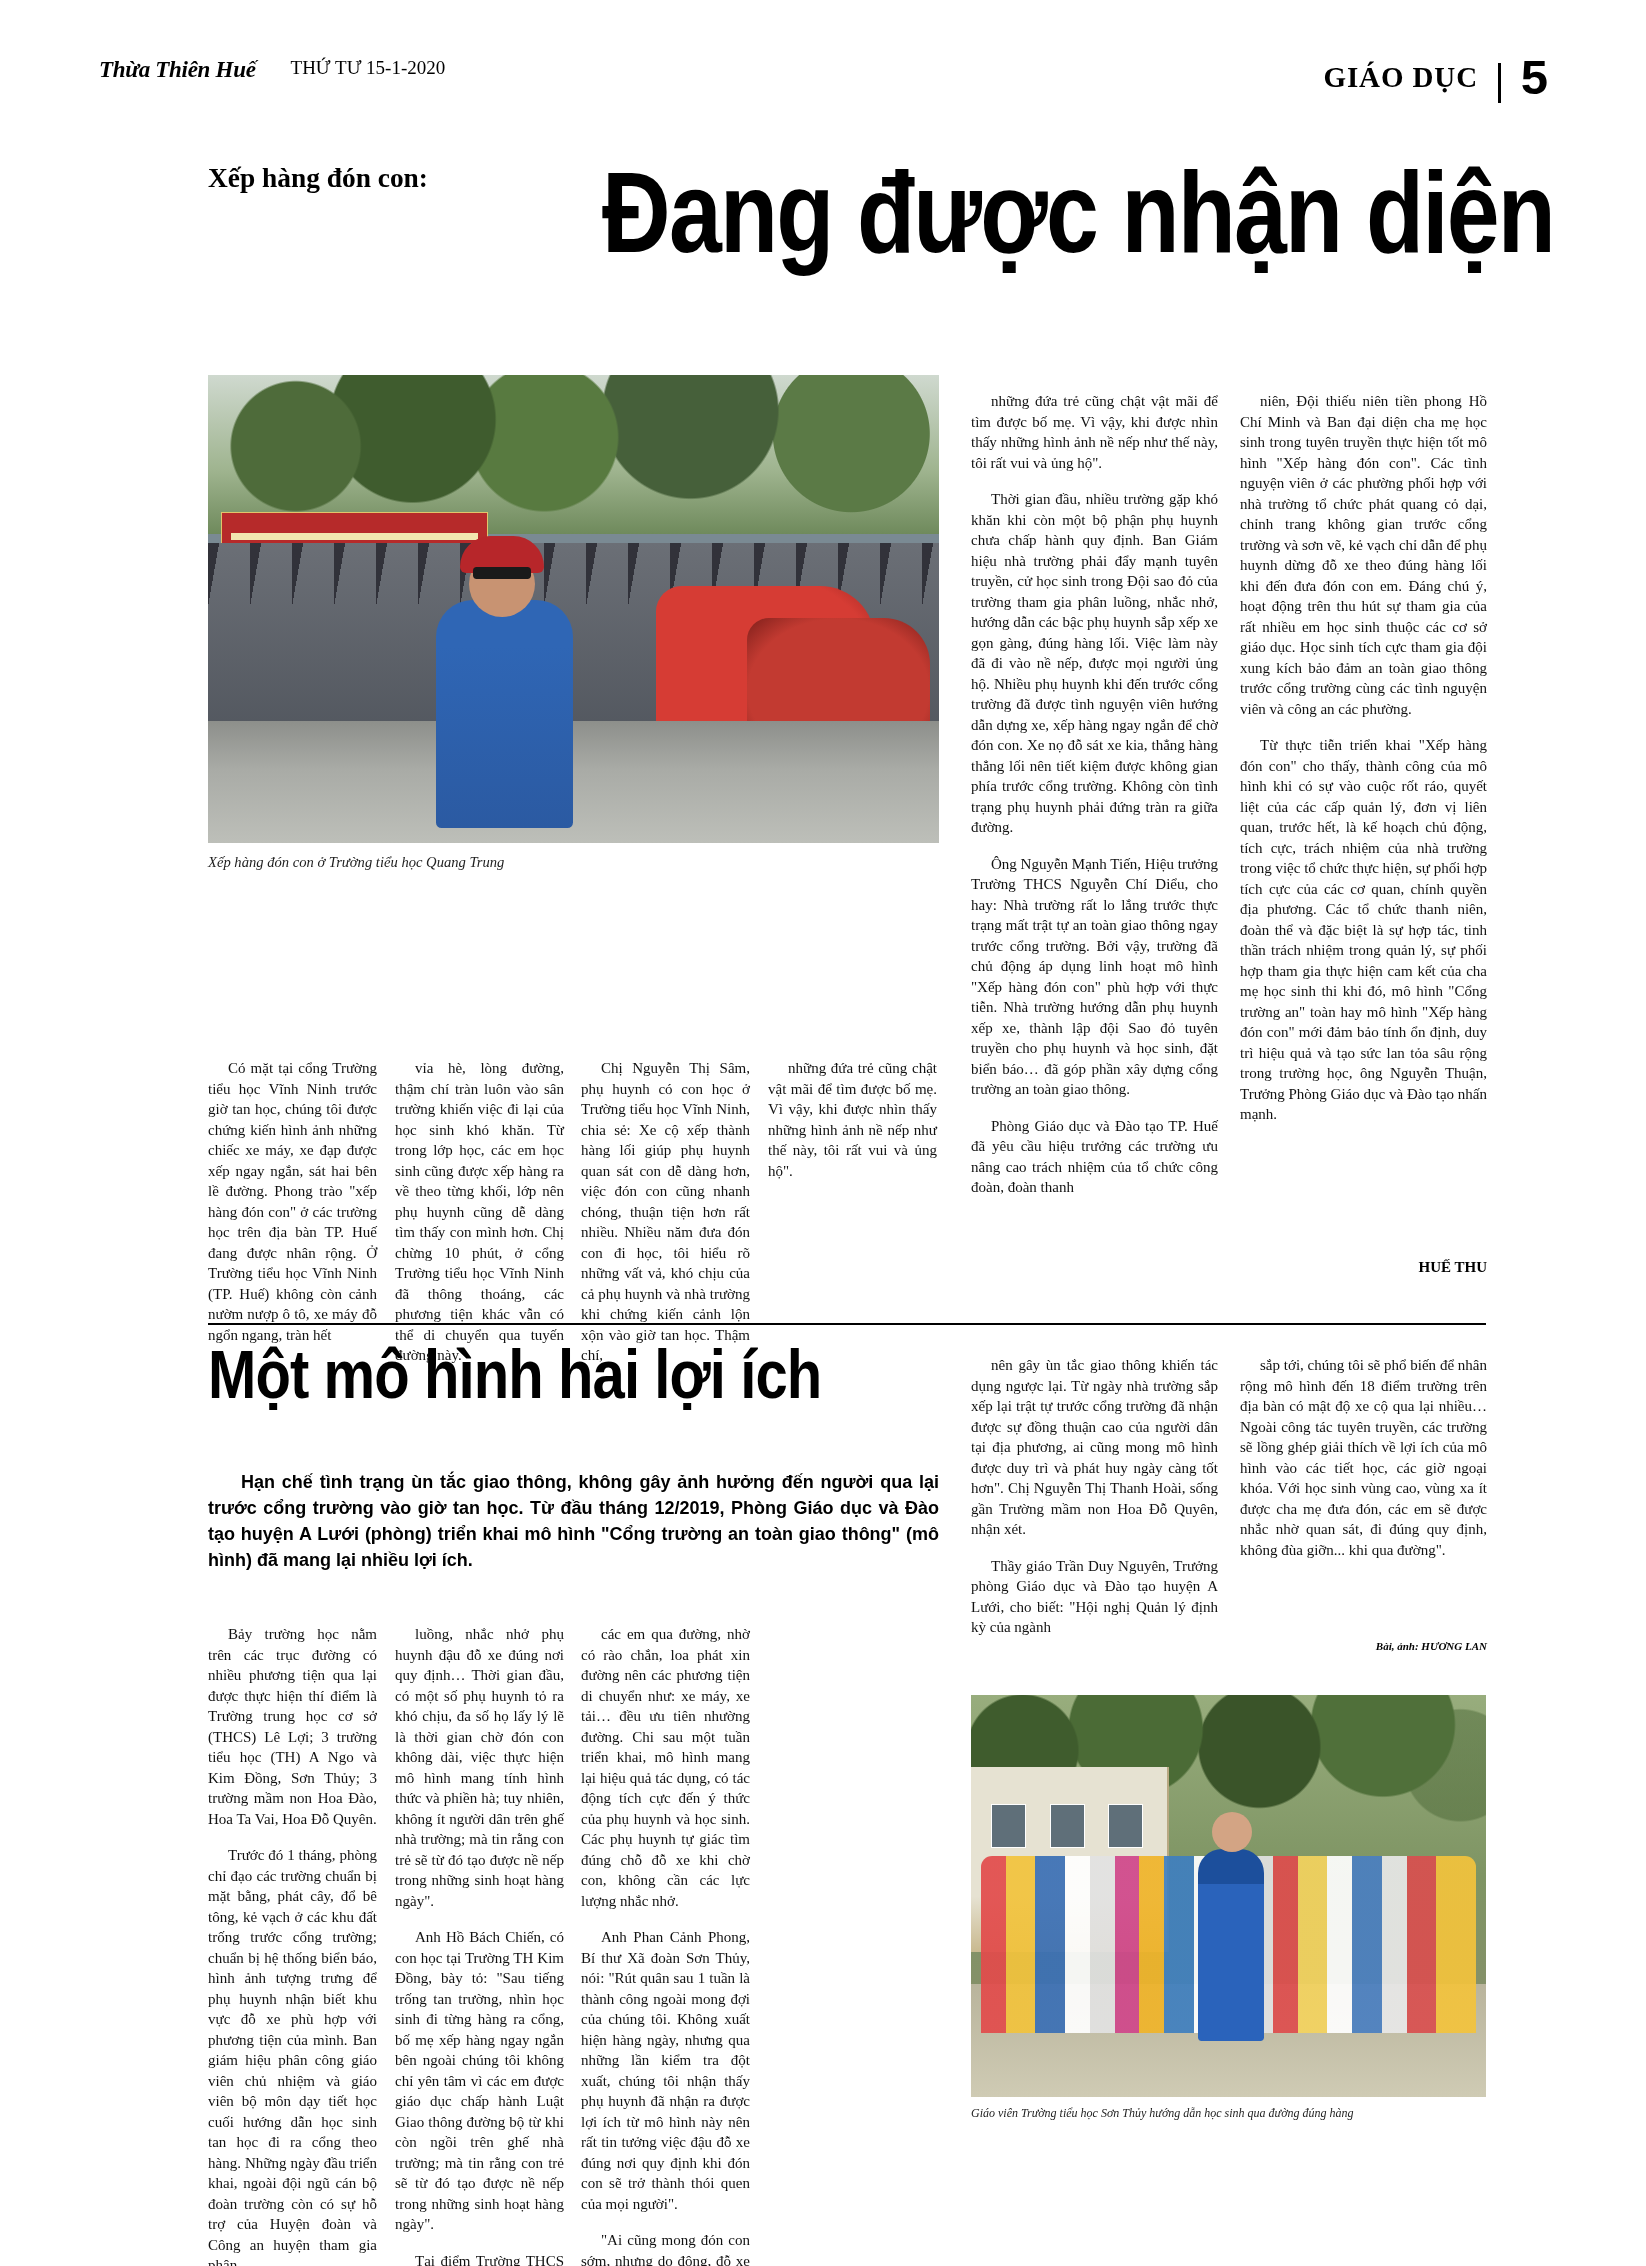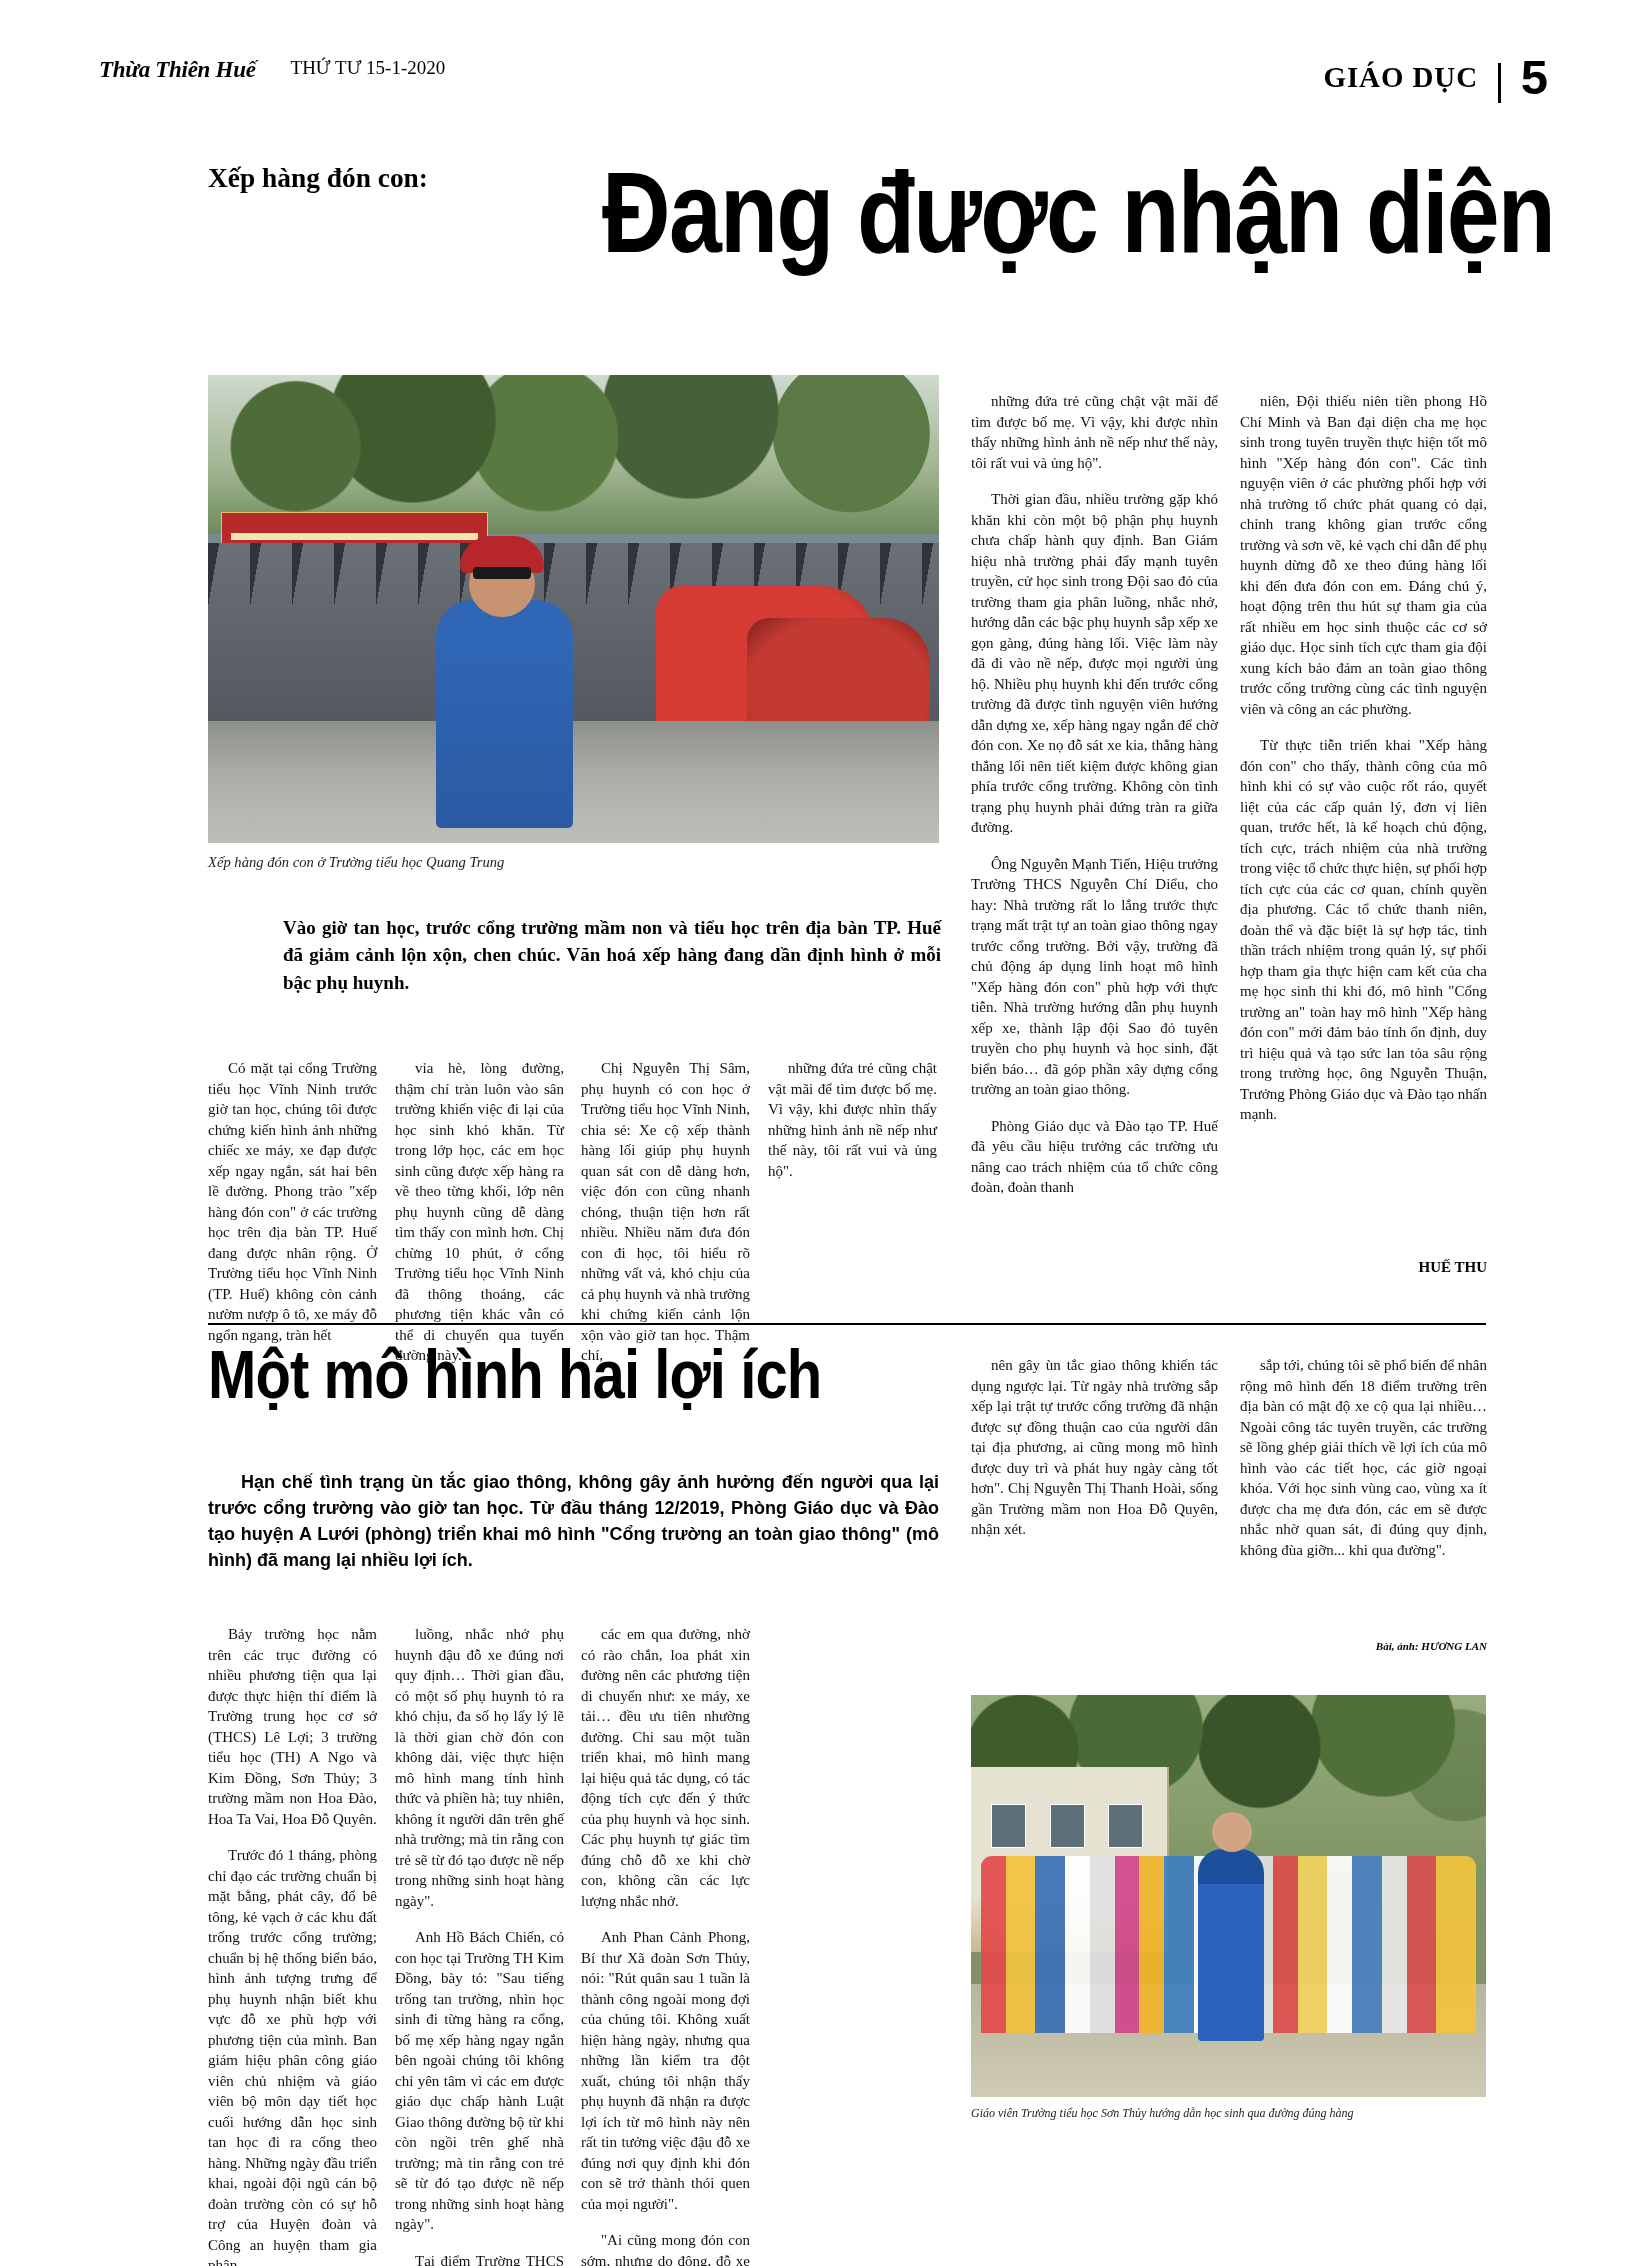--- a/index.html
+++ b/index.html
@@ -401,21 +401,20 @@
     <div class="bike-red2"></div>
     <div class="road"></div>
     <div class="person">
       <div class="head"></div>
       <div class="hat"></div>
       <div class="glasses"></div>
     </div>
   </div>
   <div class="caption1">Xếp hàng đón con ở Trường tiểu học Quang Trung</div>
 
-  <div class="lead1">Vào giờ tan học, trước cổng trường mầm non và tiểu học trên địa bàn TP. Huế đã giảm cảnh lộn xộn, chen chúc. Văn hoá xếp hàng đang dần định hình ở mỗi bậc phụ huynh.</div>
 
   <div class="col" id="a1c1">
       <p>Có mặt tại cổng Trường tiểu học Vĩnh Ninh trước giờ tan học, chúng tôi được chứng kiến hình ảnh những chiếc xe máy, xe đạp được xếp ngay ngắn, sát hai bên lề đường. Phong trào "xếp hàng đón con" ở các trường học trên địa bàn TP. Huế đang được nhân rộng. Ở Trường tiểu học Vĩnh Ninh (TP. Huế) không còn cảnh nườm nượp ô tô, xe máy đỗ ngổn ngang, tràn hết</p>
     </div>
   <div class="col" id="a1c2">
       <p>vỉa hè, lòng đường, thậm chí tràn luôn vào sân trường khiến việc đi lại của học sinh khó khăn. Từ trong lớp học, các em học sinh cũng được xếp hàng ra về theo từng khối, lớp nên phụ huynh cũng dễ dàng tìm thấy con mình hơn. Chị chừng 10 phút, ở cổng Trường tiểu học Vĩnh Ninh đã thông thoáng, các phương tiện khác vẫn có thể di chuyển qua tuyến đường này.</p>
     </div>
   <div class="col" id="a1c3">
       <p>Chị Nguyễn Thị Sâm, phụ huynh có con học ở Trường tiểu học Vĩnh Ninh, chia sẻ: Xe cộ xếp thành hàng lối giúp phụ huynh quan sát con dễ dàng hơn, việc đón con cũng nhanh chóng, thuận tiện hơn rất nhiều. Nhiều năm đưa đón con đi học, tôi hiểu rõ những vất vả, khó chịu của cả phụ huynh và nhà trường khi chứng kiến cảnh lộn xộn vào giờ tan học. Thậm chí,</p>
     </div>
@@ -450,20 +449,21 @@
       <p>Tại điểm Trường THCS Lê Lợi, chúng tôi quan sát thấy khi</p>
     </div>
   <div class="col" id="a2c3">
       <p>các em qua đường, nhờ có rào chắn, loa phát xin đường nên các phương tiện di chuyển như: xe máy, xe tải… đều ưu tiên nhường đường. Chi sau một tuần triển khai, mô hình mang lại hiệu quả tác dụng, có tác động tích cực đến ý thức của phụ huynh và học sinh. Các phụ huynh tự giác tìm đúng chỗ đỗ xe khi chờ con, không cần các lực lượng nhắc nhở.</p>
       <p>Anh Phan Cảnh Phong, Bí thư Xã đoàn Sơn Thủy, nói: "Rút quân sau 1 tuần là thành công ngoài mong đợi của chúng tôi. Không xuất hiện hàng ngày, nhưng qua những lần kiểm tra đột xuất, chúng tôi nhận thấy phụ huynh đã nhận ra được lợi ích từ mô hình này nên rất tin tưởng việc đậu đỗ xe đúng nơi quy định khi đón con sẽ trở thành thói quen của mọi người".</p>
       <p>"Ai cũng mong đón con sớm, nhưng do đông, đỗ xe mất trật tự</p>
     </div>
   <div class="col" id="a2c4"></div>
   <div class="col" id="a2c5">
       <p>nên gây ùn tắc giao thông khiến tác dụng ngược lại. Từ ngày nhà trường sắp xếp lại trật tự trước cổng trường đã nhận được sự đồng thuận cao của người dân tại địa phương, ai cũng mong mô hình được duy trì và phát huy ngày càng tốt hơn". Chị Nguyễn Thị Thanh Hoài, sống gần Trường mầm non Hoa Đỗ Quyên, nhận xét.</p>
+      <p>Thầy giáo Trần Duy Nguyên, Trưởng phòng Giáo dục và Đào tạo huyện A Lưới, cho biết: "Hội nghị Quản lý định kỳ của ngành</p>
     </div>
   <div class="col" id="a2c6">
       <p>sắp tới, chúng tôi sẽ phổ biến để nhân rộng mô hình đến 18 điểm trường trên địa bàn có mật độ xe cộ qua lại nhiều… Ngoài công tác tuyên truyền, các trường sẽ lồng ghép giải thích về lợi ích của mô hình vào các tiết học, các giờ ngoại khóa. Với học sinh vùng cao, vùng xa ít được cha mẹ đưa đón, các em sẽ được nhắc nhờ quan sát, đi đúng quy định, không đùa giỡn... khi qua đường".</p>
     </div>
 
   <div class="byline2">Bài, ảnh: HƯƠNG LAN</div>
 
   <div class="photo2">
     <div class="bg"></div>
     <div class="foliage"></div>

